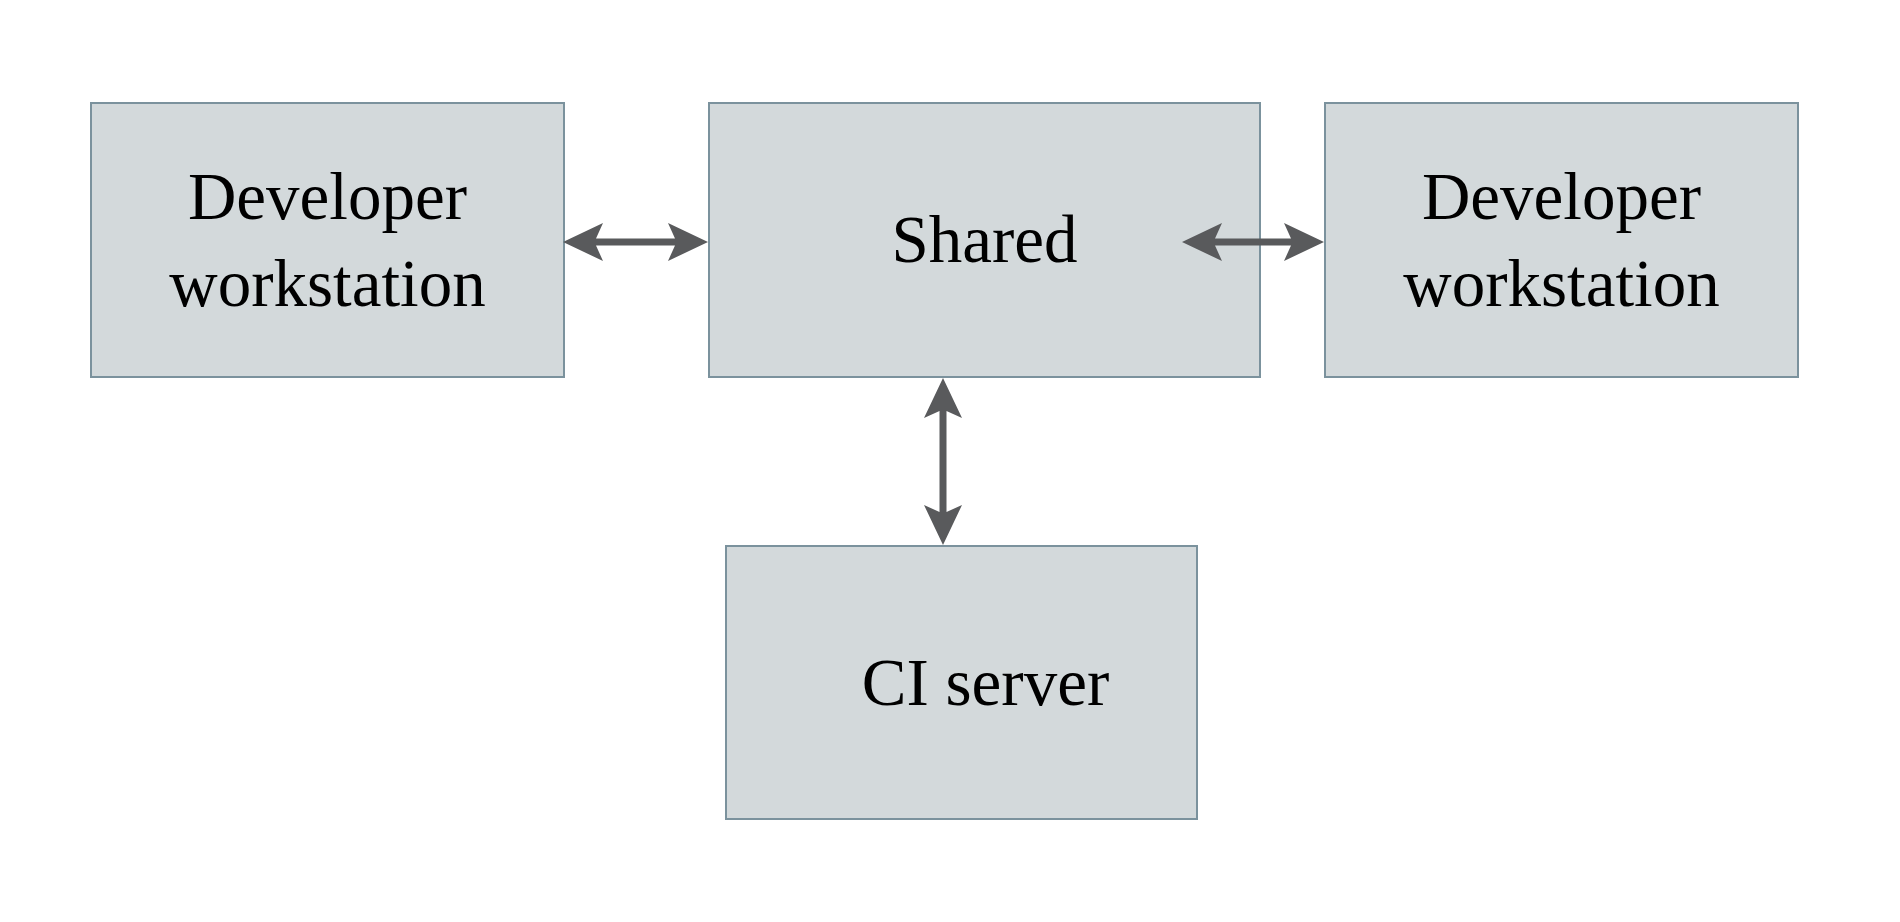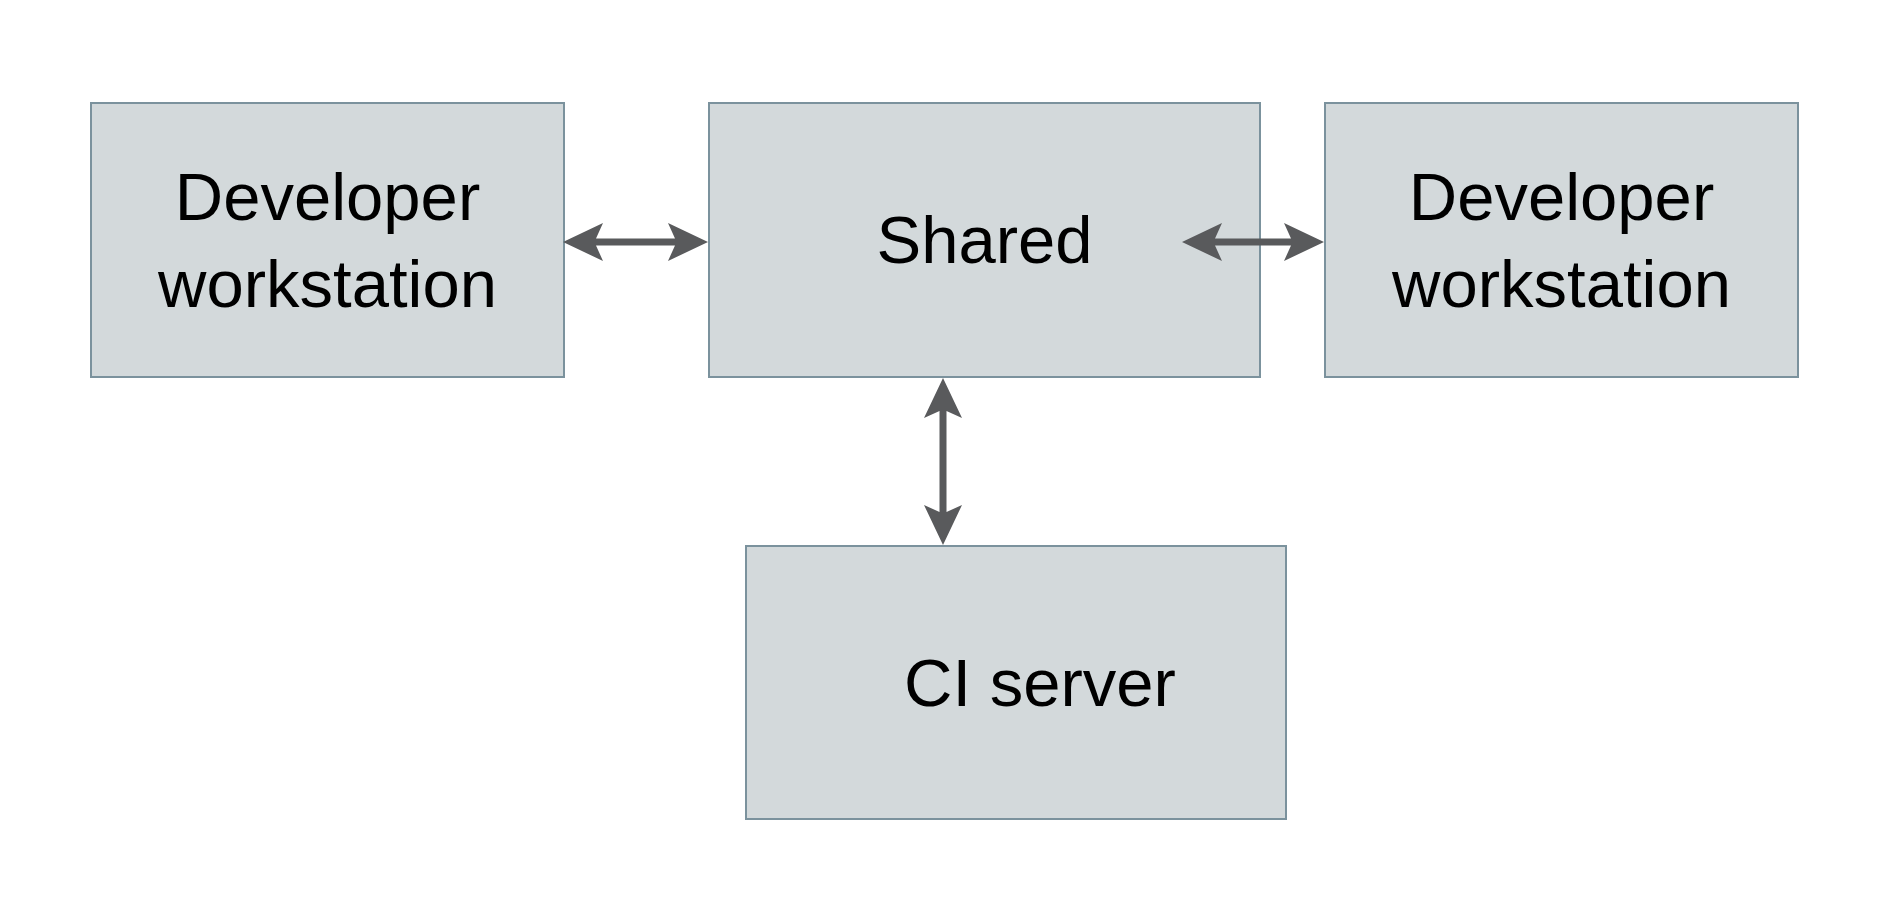--- a/index.html
+++ b/index.html
@@ -6,21 +6,21 @@
     margin: 0;
     padding: 0;
     background: #ffffff;
   }
   .stage {
     position: relative;
     width: 1900px;
     height: 922px;
     background: var(--background, #ffffff);
     overflow: hidden;
-    font-family: Liberation Sans, sans-serif;
+    font-family: Liberation Serif, serif;
   }
   .node {
     position: absolute;
     background: var(--node_fill, #d3d9db);
     border: 2px solid var(--node_border, #7b929d);
     box-sizing: border-box;
     display: flex;
     align-items: center;
     justify-content: center;
     text-align: center;
@@ -28,21 +28,21 @@
   .node-label {
     color: var(--text, #000000);
     font-size: 67px;
     line-height: 1.30;
     letter-spacing: 0px;
     white-space: nowrap;
   }
   #node-dev-left   { left: 90px;   top: 102px; width: 475px; height: 276px; }
   #node-cache      { left: 708px;  top: 102px; width: 553px; height: 276px; }
   #node-dev-right  { left: 1324px; top: 102px; width: 475px; height: 276px; }
-  #node-ci         { left: 745px;  top: 545px; width: 542px; height: 275px; padding-left: 48px; }
+  #node-ci         { left: 725px;  top: 545px; width: 473px; height: 275px; padding-left: 48px; }
 
   .arrow { position: absolute; display: block; }
   .arrow path { fill: var(--arrow, #595a5c); stroke: none; }
   #arrow-left-cache  { left: 563px;  top: 218px; }
   #arrow-cache-right { left: 1182px; top: 218px; }
   #arrow-cache-ci    { left: 919px;  top: 378px; }
 </style>
 </head>
 <body>
 

